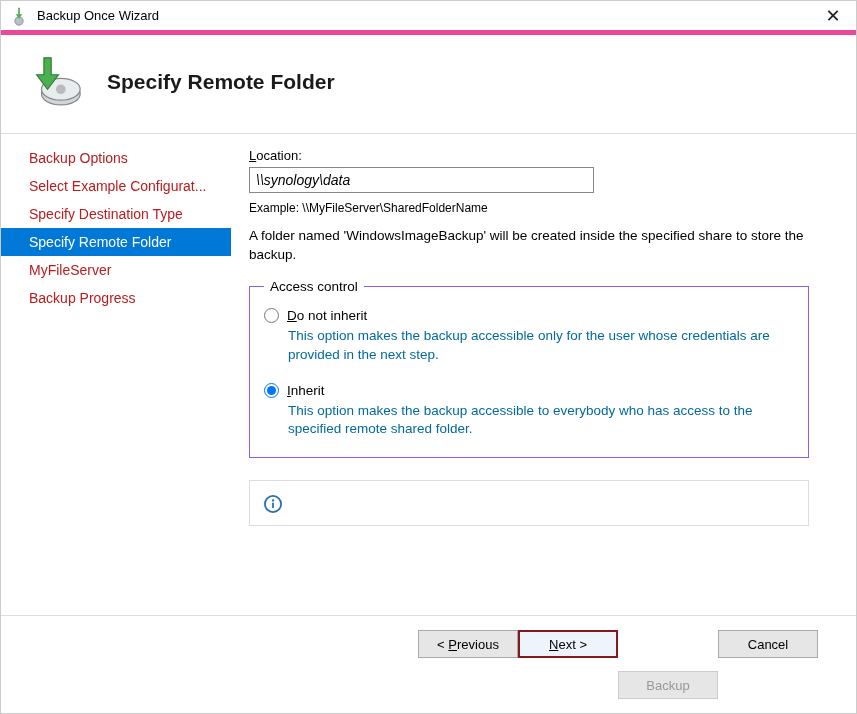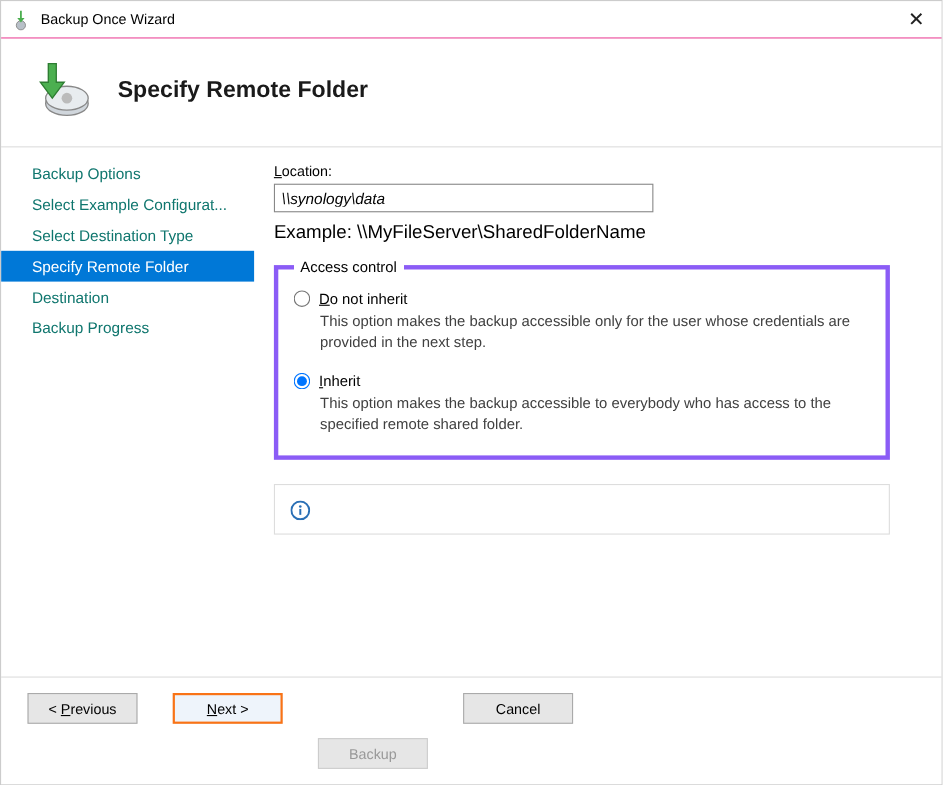--- a/index.html
+++ b/index.html
@@ -17,21 +17,21 @@
       border: 1px solid #ccc;
       display: flex;
       flex-direction: column;
       background: #fff;
     }
     .titlebar {
       height: 34px;
       display: flex;
       align-items: center;
       padding: 0 8px;
-      border-bottom: 1px solid #ec4899;
+      border-bottom: 5px solid #ec4899;
     }
     .titlebar .app-icon {
       width: 20px;
       height: 20px;
       margin-right: 8px;
     }
     .titlebar .title { flex: 1; font-size: 13px; }
     .titlebar .close {
       font-size: 18px;
       width: 30px;
@@ -52,21 +52,21 @@
       display: flex;
       overflow: hidden;
     }
     .sidebar {
       width: 230px;
       padding-top: 10px;
     }
     .sidebar .step {
       padding: 6px 12px 6px 28px;
       font-size: 14px;
-      color: #0f766e;
+      color: #b91c1c;
       white-space: nowrap;
       overflow: hidden;
       text-overflow: ellipsis;
       cursor: default;
     }
     .sidebar .step.active {
       background: #0078d7;
       color: #fff;
     }
     .content {
@@ -76,77 +76,77 @@
     }
     .lbl { display: block; margin-bottom: 4px; }
     .location-input {
       width: 345px;
       padding: 4px 6px;
       font-size: 14px;
       border: 1px solid #888;
       font-family: inherit;
       font-style: italic;
     }
-    .example { margin-top: 8px; font-size: 17px; }
+    .example { margin-top: 8px; font-size: 12px; }
     .description { margin-top: 12px; font-size: 13.5px; line-height: 1.4; max-width: 560px;}
     fieldset.access {
       margin-top: 14px;
-      border: 4px solid #8b5cf6;
+      border: 1px solid #8b5cf6;
       padding: 10px 14px 18px 14px;
       max-width: 560px;
     }
     fieldset.access legend { padding: 0 6px; font-size: 13.5px; }
     .radio-row {
       display: flex;
       margin-top: 4px;
       gap: 8px;
     }
     .radio-row input[type=radio] {
       width: 15px;
       height: 15px;
     }
     .radio-label { font-size: 13.5px; }
     .radio-desc {
       margin-left: 24px;
       margin-top: 4px;
       font-size: 13.5px;
       line-height: 1.4;
-      color: #404040;
+      color: #0369a1;
     }
     .radio-block + .radio-block { margin-top: 18px; }
     .infobox {
       margin-top: 22px;
       border: 1px solid #ddd;
       padding: 12px 14px;
       display: flex;
       gap: 10px;
       max-width: 560px;
       align-items: flex-start;
     }
     .info-icon { width: 18px; height: 18px; flex-shrink: 0; margin-top: 2px; }
     .info-text { font-size: 13.5px; }
     .info-link { color: #0066cc; text-decoration: underline; cursor: pointer; margin-top: 2px; display: inline-block;}
     .footer {
       border-top: 1px solid #ddd;
-      padding: 14px 24px;
-      display: flex;
-      justify-content: flex-start;
-      gap: 32px;
+      padding: 14px 38px;
+      display: flex;
+      justify-content: flex-end;
+      gap: 0;
     }
     .footer button {
       width: 100px;
       height: 28px;
       font-family: inherit;
       font-size: 13px;
       background: #e6e6e6;
       border: 1px solid #aaa;
       cursor: pointer;
     }
     .footer button.default {
-      border: 2px solid #f97316;
+      border: 2px solid #7f1d1d;
       background: #eef4fb;
     }
     .footer button:disabled {
       color: #999;
       border-color: #ccc;
       cursor: default;
       margin-top: 41px;
     }
     .u { text-decoration: underline; }
   </style>
@@ -171,30 +171,31 @@
       <circle cx="28" cy="30" r="4" fill="#bbb"></circle>
       <path d="M 14 4 L 14 18 L 8 18 L 17 30 L 26 18 L 20 18 L 20 4 Z" fill="#4caf50" stroke="#2e7d32"></path>
     </svg>
     <h1>Specify Remote Folder</h1>
   </div>
 
   <div class="body">
     <div class="sidebar">
       <div class="step">Backup Options</div>
       <div class="step">Select Example Configurat...</div>
-      <div class="step">Select Destination Type</div>
+      <div class="step">Specify Destination Type</div>
       <div class="step active">Specify Remote Folder</div>
-      <div class="step">Destination</div>
+      <div class="step">MyFileServer</div>
       <div class="step">Backup Progress</div>
     </div>
 
     <div class="content">
       <label class="lbl"><span class="u">L</span>ocation:</label>
       <input class="location-input" type="text" value="\\synology\data" style="">
       <div class="example">Example: \\MyFileServer\SharedFolderName</div>
+      <div class="description">A folder named 'WindowsImageBackup' will be created inside the specified share to store the backup.</div>
 
       <fieldset class="access">
         <legend>Access control</legend>
 
         <div class="radio-block">
           <div class="radio-row">
             <input type="radio" name="ac" style="">
             <span class="radio-label"><span class="u">D</span>o not inherit</span>
           </div>
           <div class="radio-desc">This option makes the backup accessible only for the user whose credentials are provided in the next step.</div>

